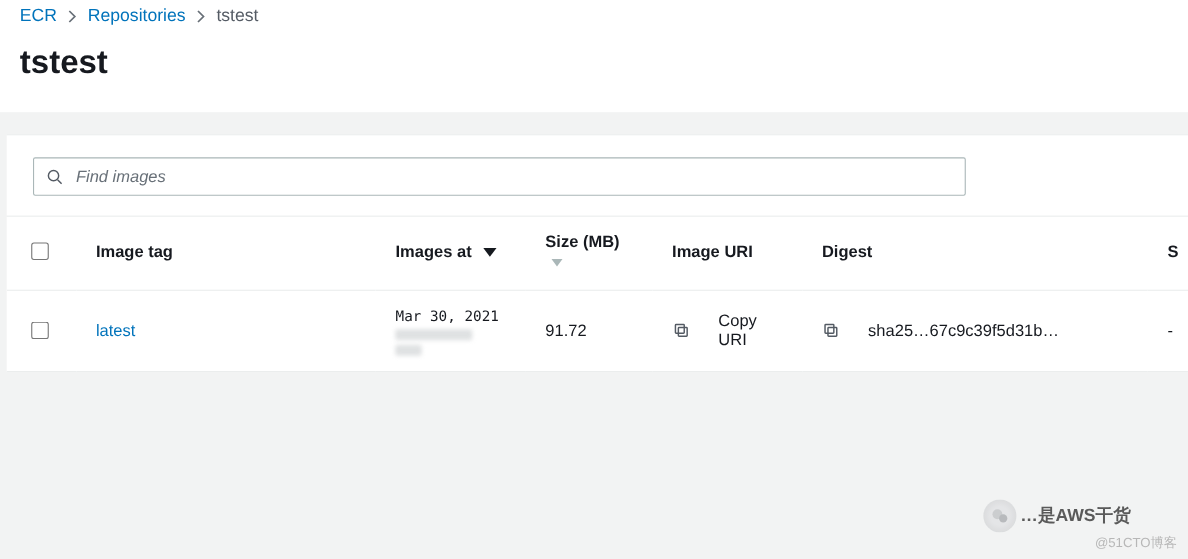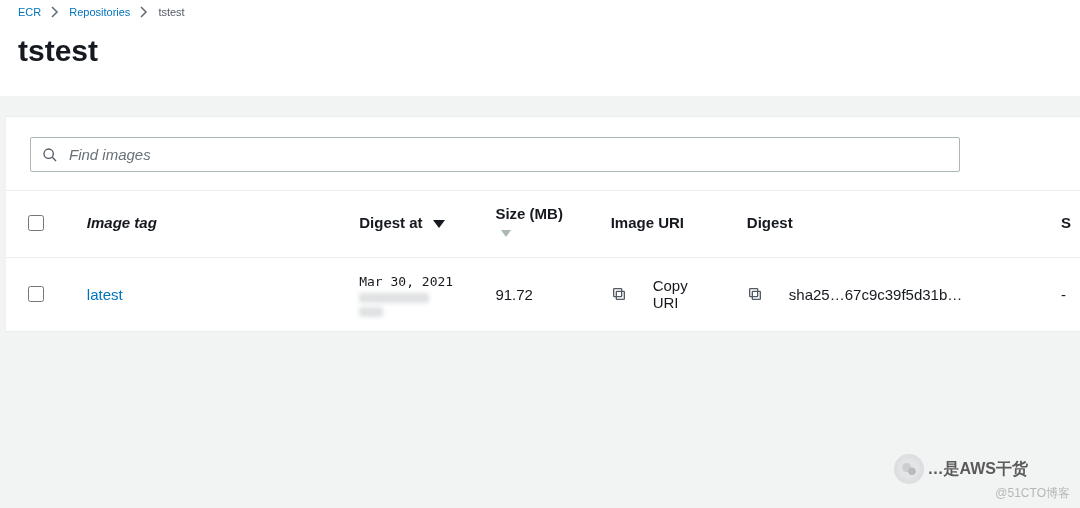--- a/index.html
+++ b/index.html
@@ -7,21 +7,21 @@
     margin: 0; padding: 0;
     font-family: "Amazon Ember", "Helvetica Neue", Arial, sans-serif;
     background: #f2f3f3;
     color: #16191f;
   }
   
   .breadcrumb {
     display: flex; align-items: center;
     padding: 6px 18px;
     background: #fff;
-    font-size: 11px;
+    font-size: 16px;
   }
   .breadcrumb a, .breadcrumb span.link {
     color: #0073bb;
     text-decoration: none;
     cursor: pointer;
   }
   .breadcrumb .sep {
     margin: 0 10px;
     color: #687078;
     display: inline-flex;
@@ -80,21 +80,21 @@
     align-items: center;
     justify-content: center;
     cursor: pointer;
   }
   
   .search-row {
     padding: 20px 24px 18px 24px;
   }
   .search-box {
     position: relative;
-    width: 930px;
+    width: 848px;
     max-width: 100%;
   }
   .search-box input {
     width: 100%;
     padding: 8px 10px 8px 38px;
     font-size: 15px;
     border: 1px solid #aab7b8;
     border-radius: 2px;
     background: #fff;
     color: #16191f;
@@ -127,21 +127,21 @@
     border-bottom: 1px solid #eaeded;
     vertical-align: middle;
     color: #16191f;
   }
   table.data th {
     font-weight: 700;
     font-size: 15px;
     line-height: 1.25;
   }
   .col-check { width: 60px; }
-  .col-tag { width: 260px; font-style: italic; }
+  .col-tag { width: 260px; }
   .col-pushed { width: 130px; }
   .col-size { width: 110px; }
   .col-uri { width: 130px; }
   .col-digest { width: 300px; }
   .col-status { width: 60px; }
   .tag-link {
     color: #0073bb;
     cursor: pointer;
   }
   .pushed-date { white-space: pre-line; font-family: Menlo, monospace; font-size: 13px;}
@@ -264,21 +264,21 @@
       <table class="data">
         <thead>
           <tr>
             <th class="col-check">
               <input type="checkbox" style="">
             </th>
             <th class="col-tag">
               <span>Image tag</span>
             </th>
             <th class="col-pushed">
-              <span>Digest at</span>
+              <span>Images at</span>
               <span class="sort-desc"></span>
             </th>
             <th class="col-size">
               <span>Size (MB)</span>
               <span class="sort-inactive"></span>
             </th>
             <th class="col-uri">
               <span>Image URI</span>
             </th>
             <th class="col-digest">

